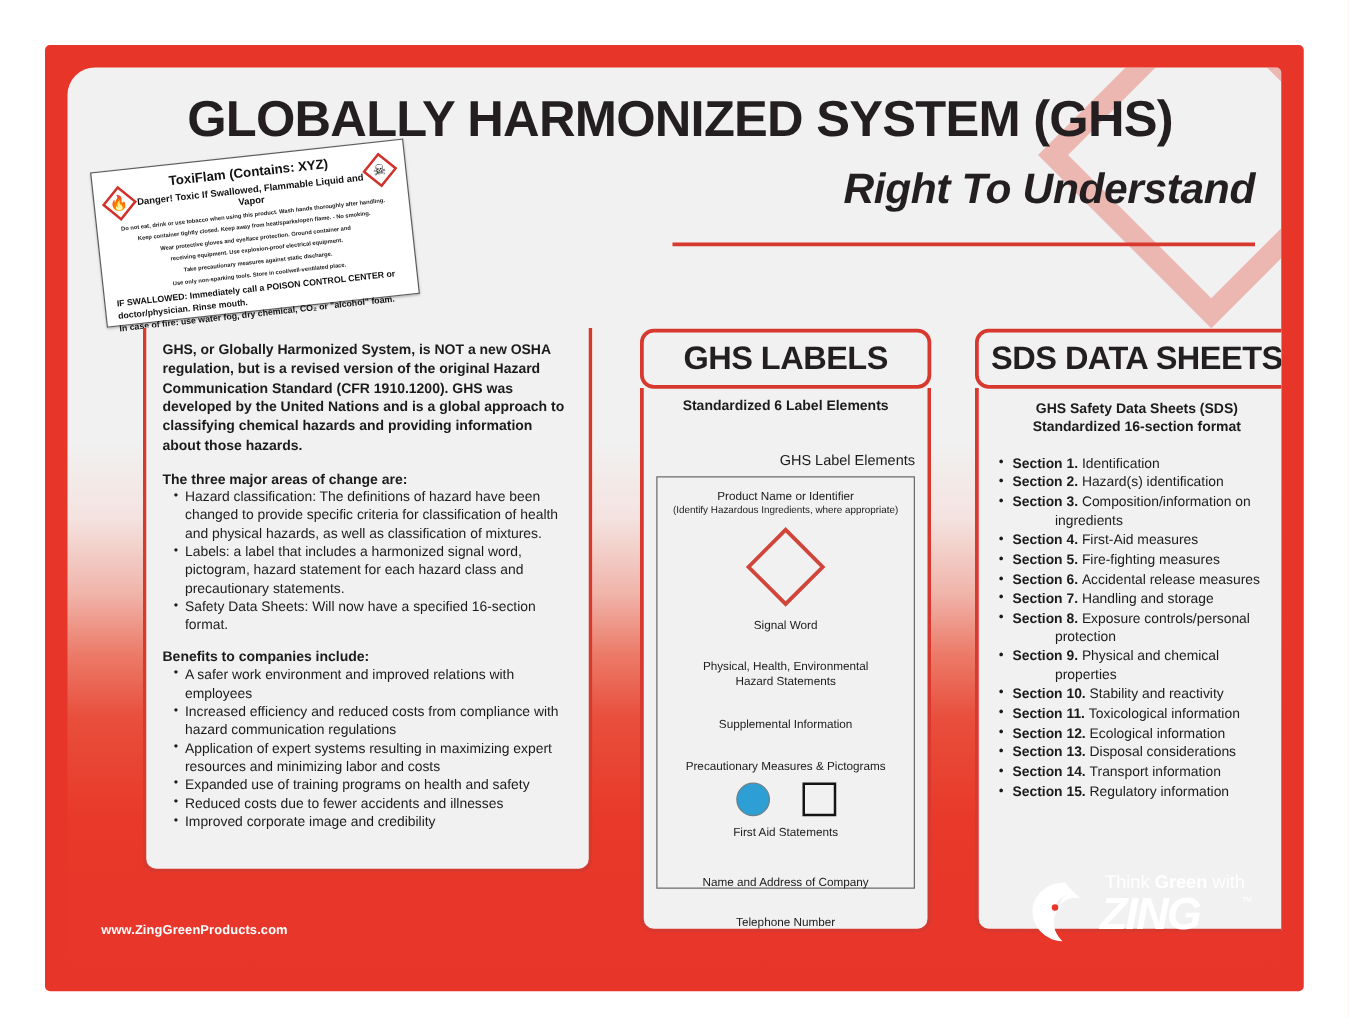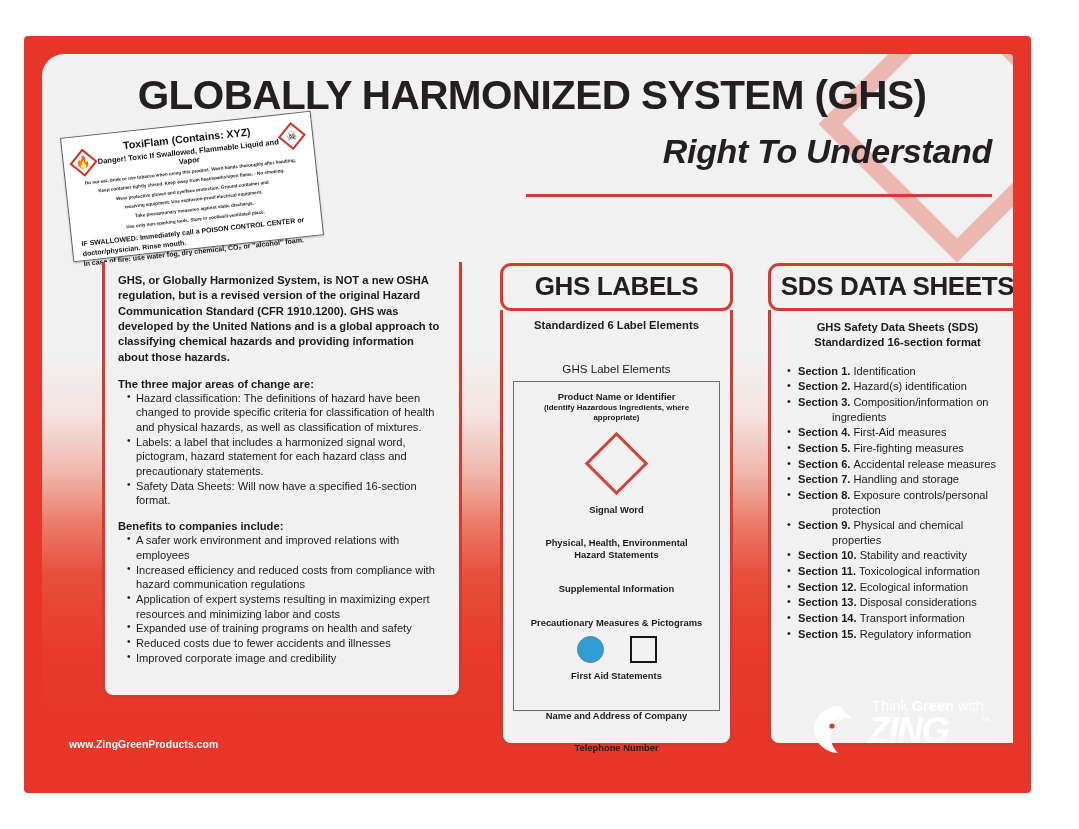--- a/index.html
+++ b/index.html
@@ -6,21 +6,21 @@
   html, body {
     width: 1079px; height: 829px;
     background: #ffffff;
     font-family: "Liberation Sans", sans-serif;
     overflow: hidden;
   }
 
   
   #poster-frame {
     position: absolute;
-    left: 24px; top: 36px;
+    left: 36px; top: 36px;
     width: 1007px; height: 757px;
     background: #e8352a;
     border-radius: 4px;
     overflow: hidden;
   }
   
   #poster-page {
     position: absolute;
     left: 18px; top: 18px;
     width: 971px; height: 721px;
@@ -202,34 +202,34 @@
   
   #panel-labels { left: 458px; top: 209px; width: 233px; }
   #panel-labels .panel-body { height: 436px; padding: 9px 10px 0 10px; }
   #labels-sub {
     text-align: center;
     font-size: 11.2px;
     font-weight: bold;
     color: #1b1b1b;
   }
   #labels-box-title {
-    text-align: center;
+    text-align: right;
     font-size: 11.6px;
     color: #1b1b1b;
     margin-top: 31px;
   }
   #labels-box {
     border: 1px solid #6c6c6c;
     background: #f1f1f1;
     margin-top: 6px;
     height: 330px;
     padding: 9px 6px 0 6px;
     text-align: center;
   }
-  .lbl-row { font-size: 9.4px; color: #1b1b1b; line-height: 1.25; font-weight: bold; }
+  .lbl-row { font-size: 9.4px; color: #1b1b1b; line-height: 1.25; }
   .lbl-row.small { font-size: 7.9px; }
   #lbl-diamond {
     width: 45px; height: 45px;
     border: 3.1px solid #d1443a;
     transform: rotate(45deg);
     margin: 18px auto 18px auto;
   }
   #lbl-shapes {
     display: flex;
     justify-content: center;

